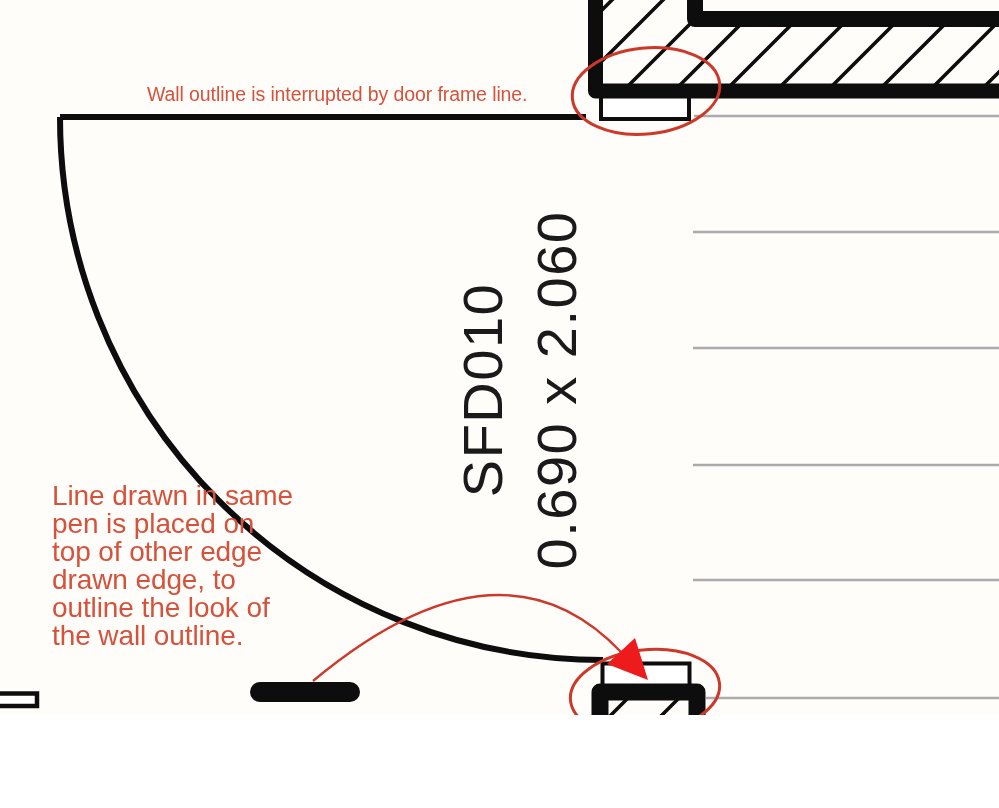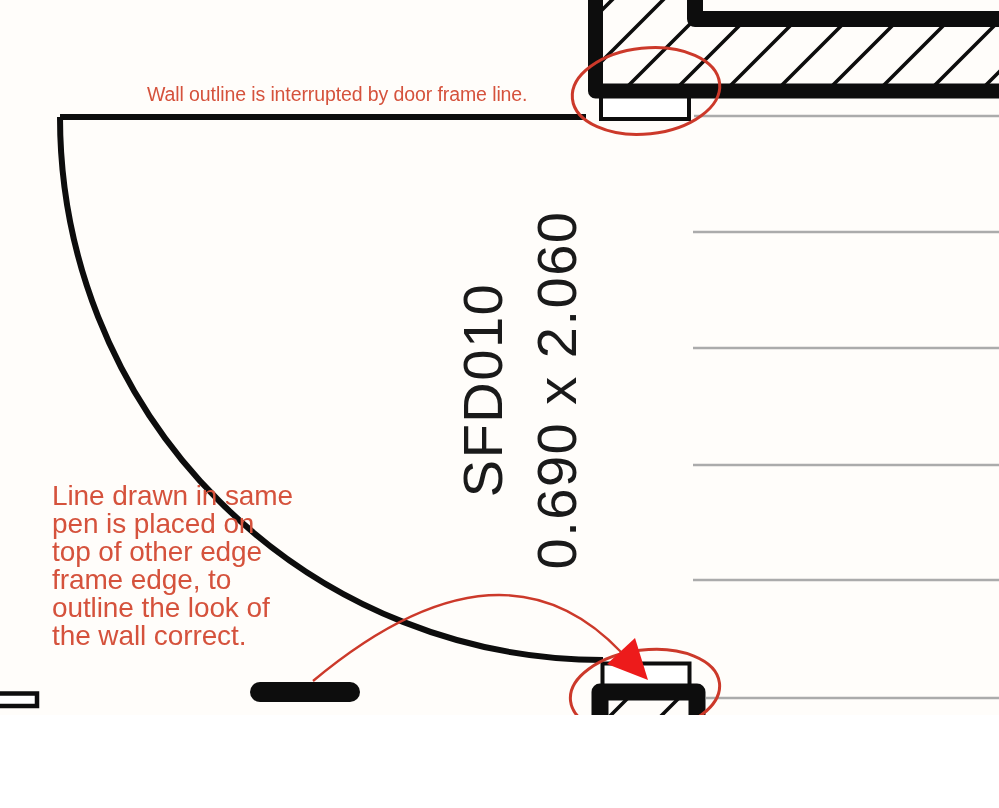--- a/index.html
+++ b/index.html
@@ -98,23 +98,23 @@
     <path class="red-line" d="M 313 681 Q 500 525 621 652" stroke-width="2.3"></path>
     <polygon class="arrow-head" points="648,680 607,664 635,638"></polygon>
   </svg>
 
   <div class="note note-top">Wall outline is interrupted by door frame line.</div>
 
   <div class="note note-left">
     <div>Line drawn in same</div>
     <div>pen is placed on</div>
     <div>top of other edge</div>
-    <div>frame edge, to</div>
+    <div>drawn edge, to</div>
     <div>outline the look of</div>
-    <div>the wall correct.</div>
+    <div>the wall outline.</div>
   </div>
 
   <div class="door-label">
     <div>SFD010</div>
     <div>0.690 x 2.060</div>
   </div>
 
 </div>
 
 </body></html>

